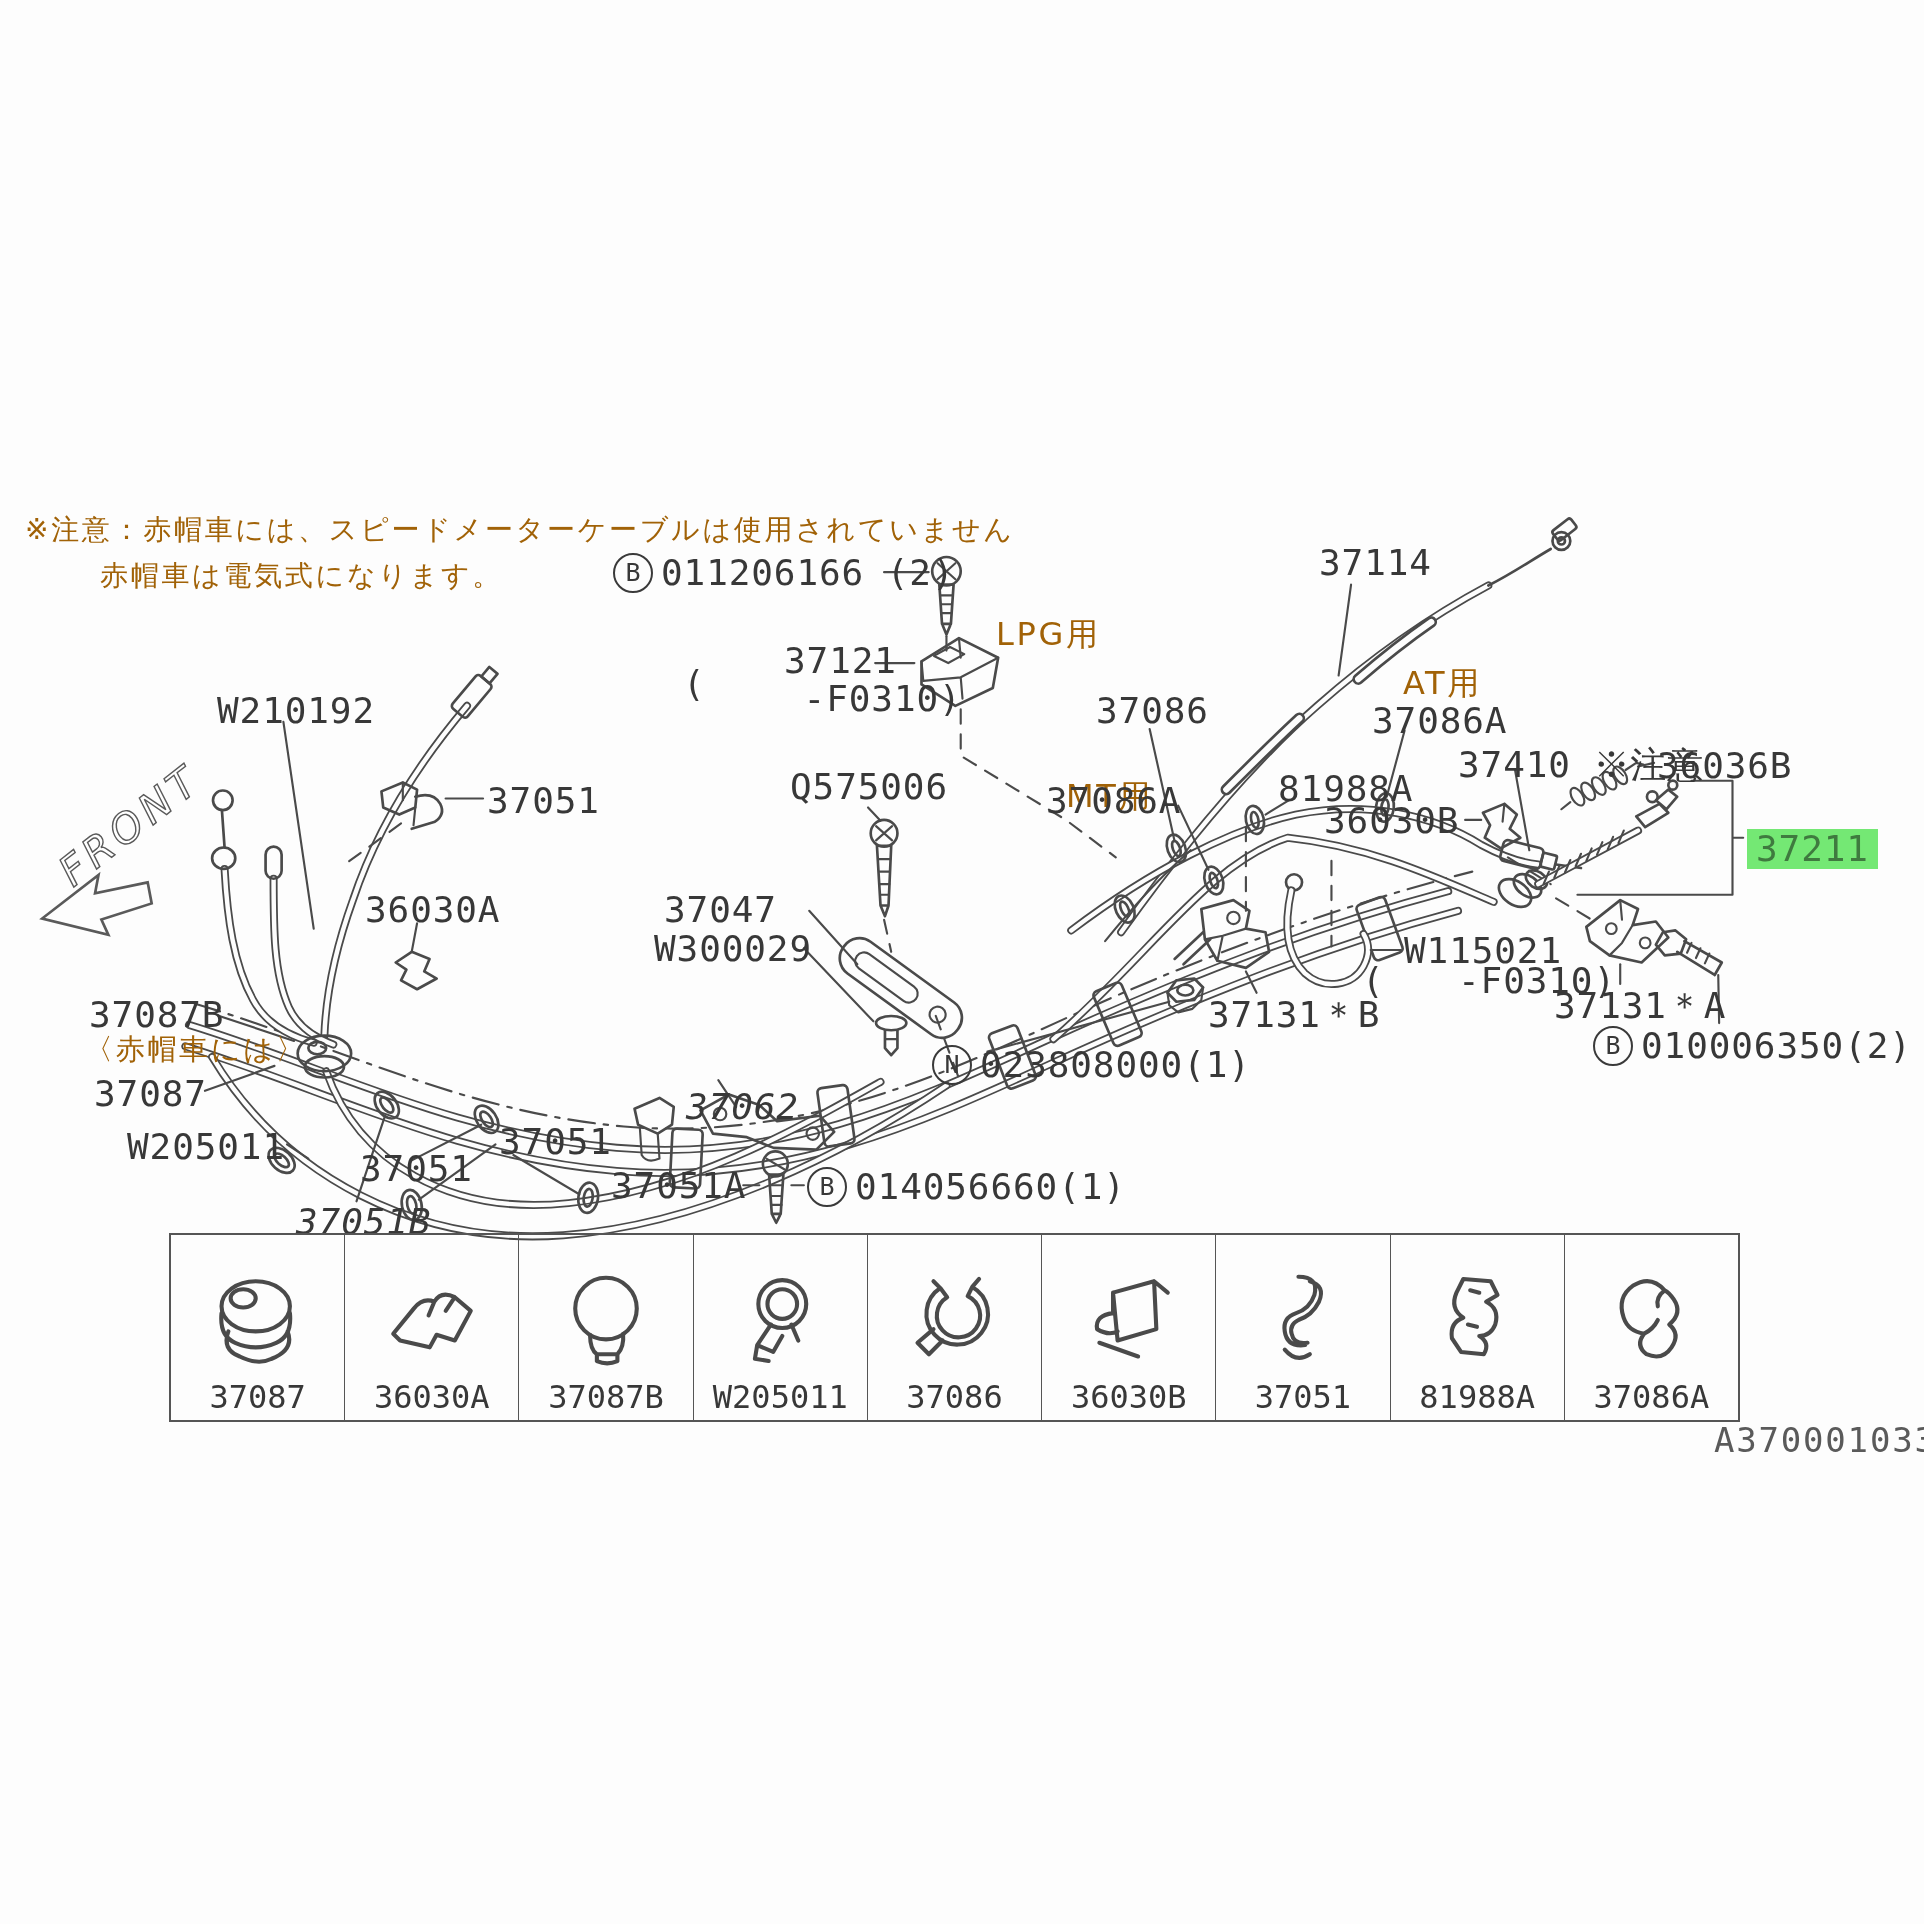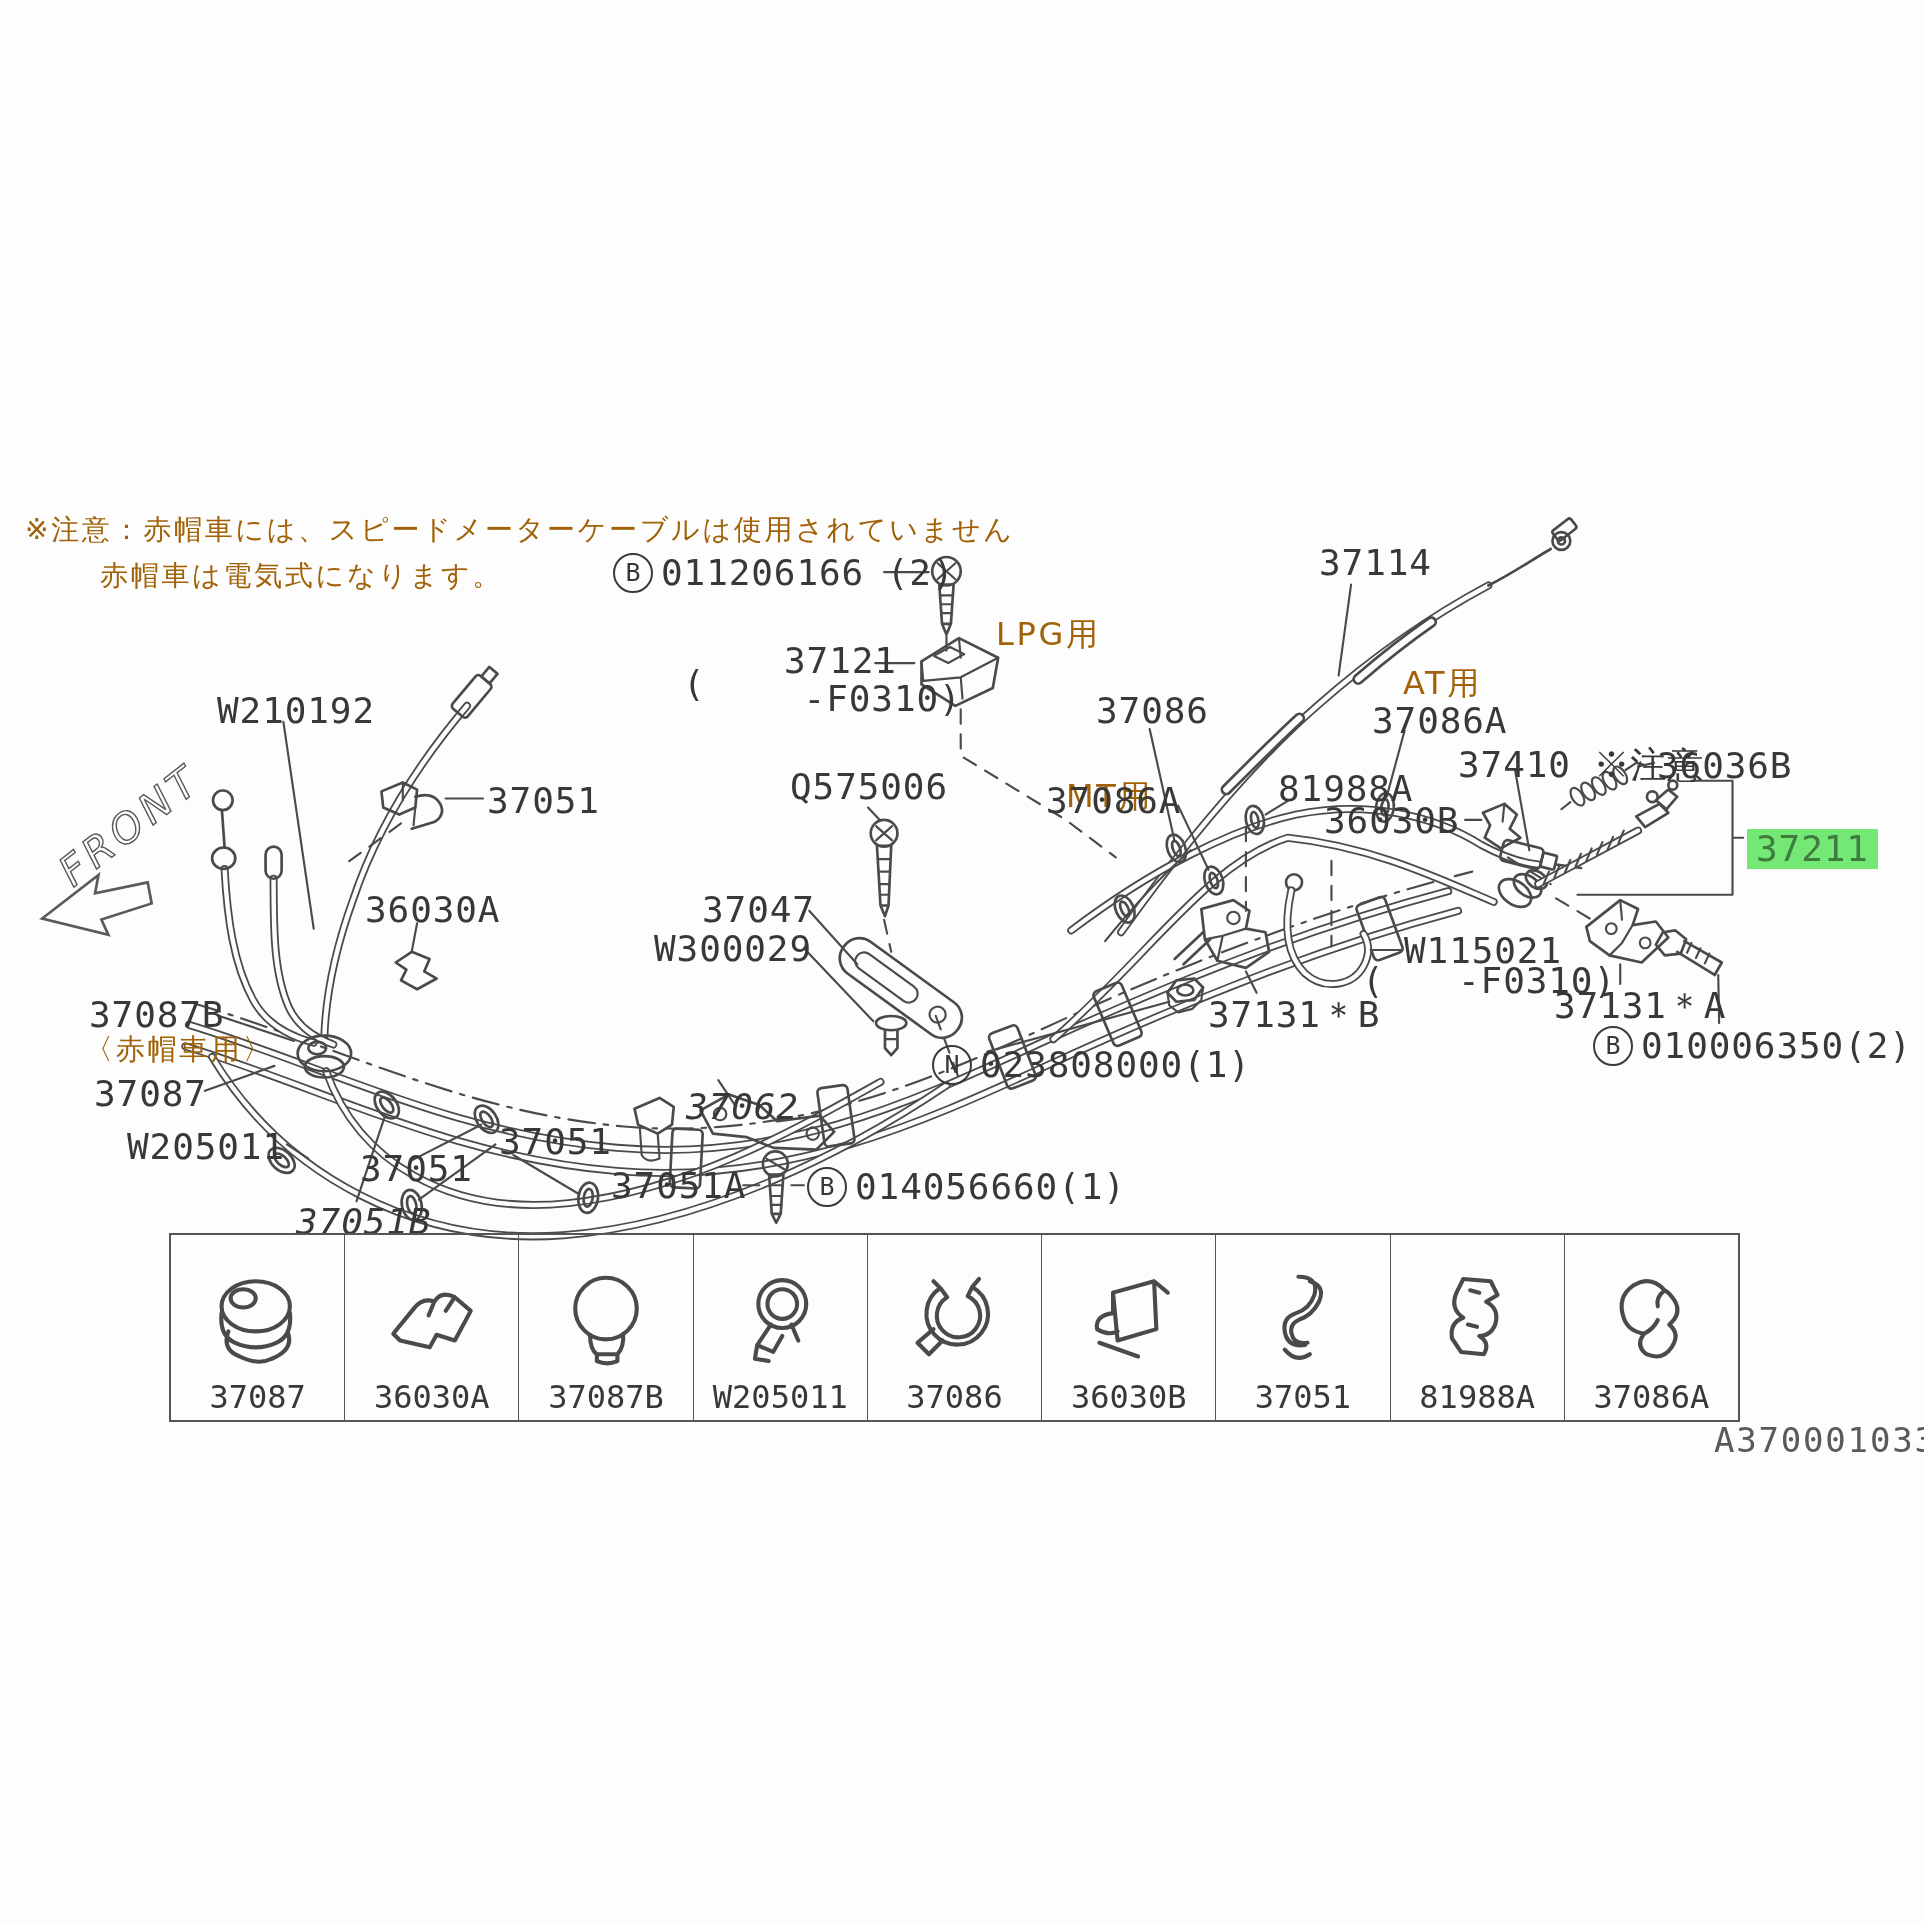--- a/index.html
+++ b/index.html
@@ -377,25 +377,25 @@
   <div class="pl" style="left:1458px;top:740px;margin-top:6px;">37410 ※注意</div>
   <div class="pl" style="left:1657px;top:747px;">36036B</div>
   <div class="pl" style="left:1278px;top:770px;">81988A</div>
   <div class="pl" style="left:1324px;top:802px;">36030B</div>
 
   <div class="pl hl" style="left:1747px;top:829px;">37211</div>
 
   <div class="pl" style="left:217px;top:692px;">W210192</div>
   <div class="pl" style="left:487px;top:782px;">37051</div>
   <div class="pl" style="left:365px;top:891px;">36030A</div>
-  <div class="pl" style="left:702px;top:891px;">37047</div>
+  <div class="pl" style="left:664px;top:891px;">37047</div>
   <div class="pl" style="left:654px;top:930px;">W300029</div>
 
   <div class="pl" style="left:89px;top:996px;">37087B</div>
-  <div class="pl jp fs33" style="left:84px;top:1034px;">〈赤帽車用〉</div>
+  <div class="pl jp fs33" style="left:84px;top:1034px;">〈赤帽車には〉</div>
   <div class="pl" style="left:94px;top:1075px;">37087</div>
   <div class="pl" style="left:127px;top:1128px;">W205011</div>
   <div class="pl" style="left:499px;top:1123px;">37051</div>
   <div class="pl" style="left:360px;top:1150px;">37051</div>
   <div class="pl" style="left:296px;top:1203px;font-style:italic;">37051B</div>
 
   <div class="pl" style="left:686px;top:1088px;font-style:italic;">37062</div>
   <div class="pl" style="left:611px;top:1167px;">37051A</div>
 
   <div class="fast" style="left:807px;top:1166px;">

